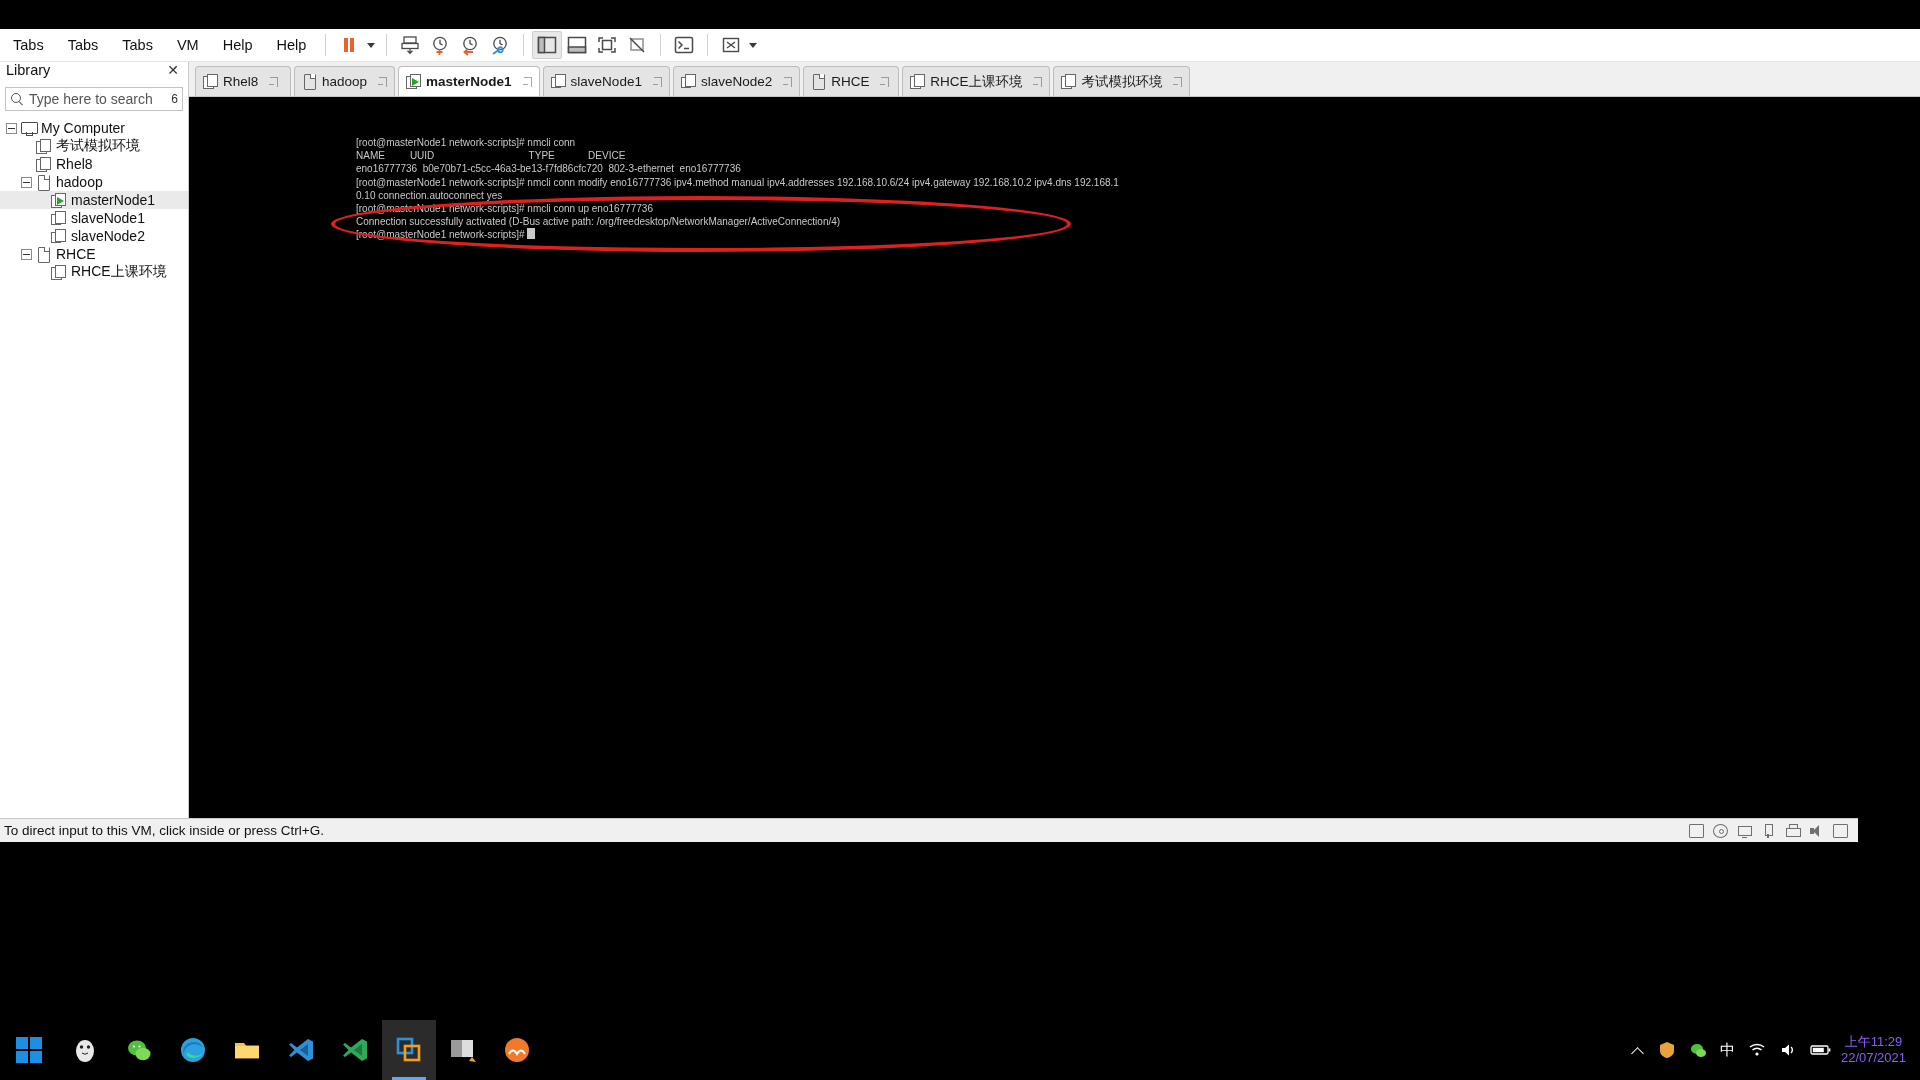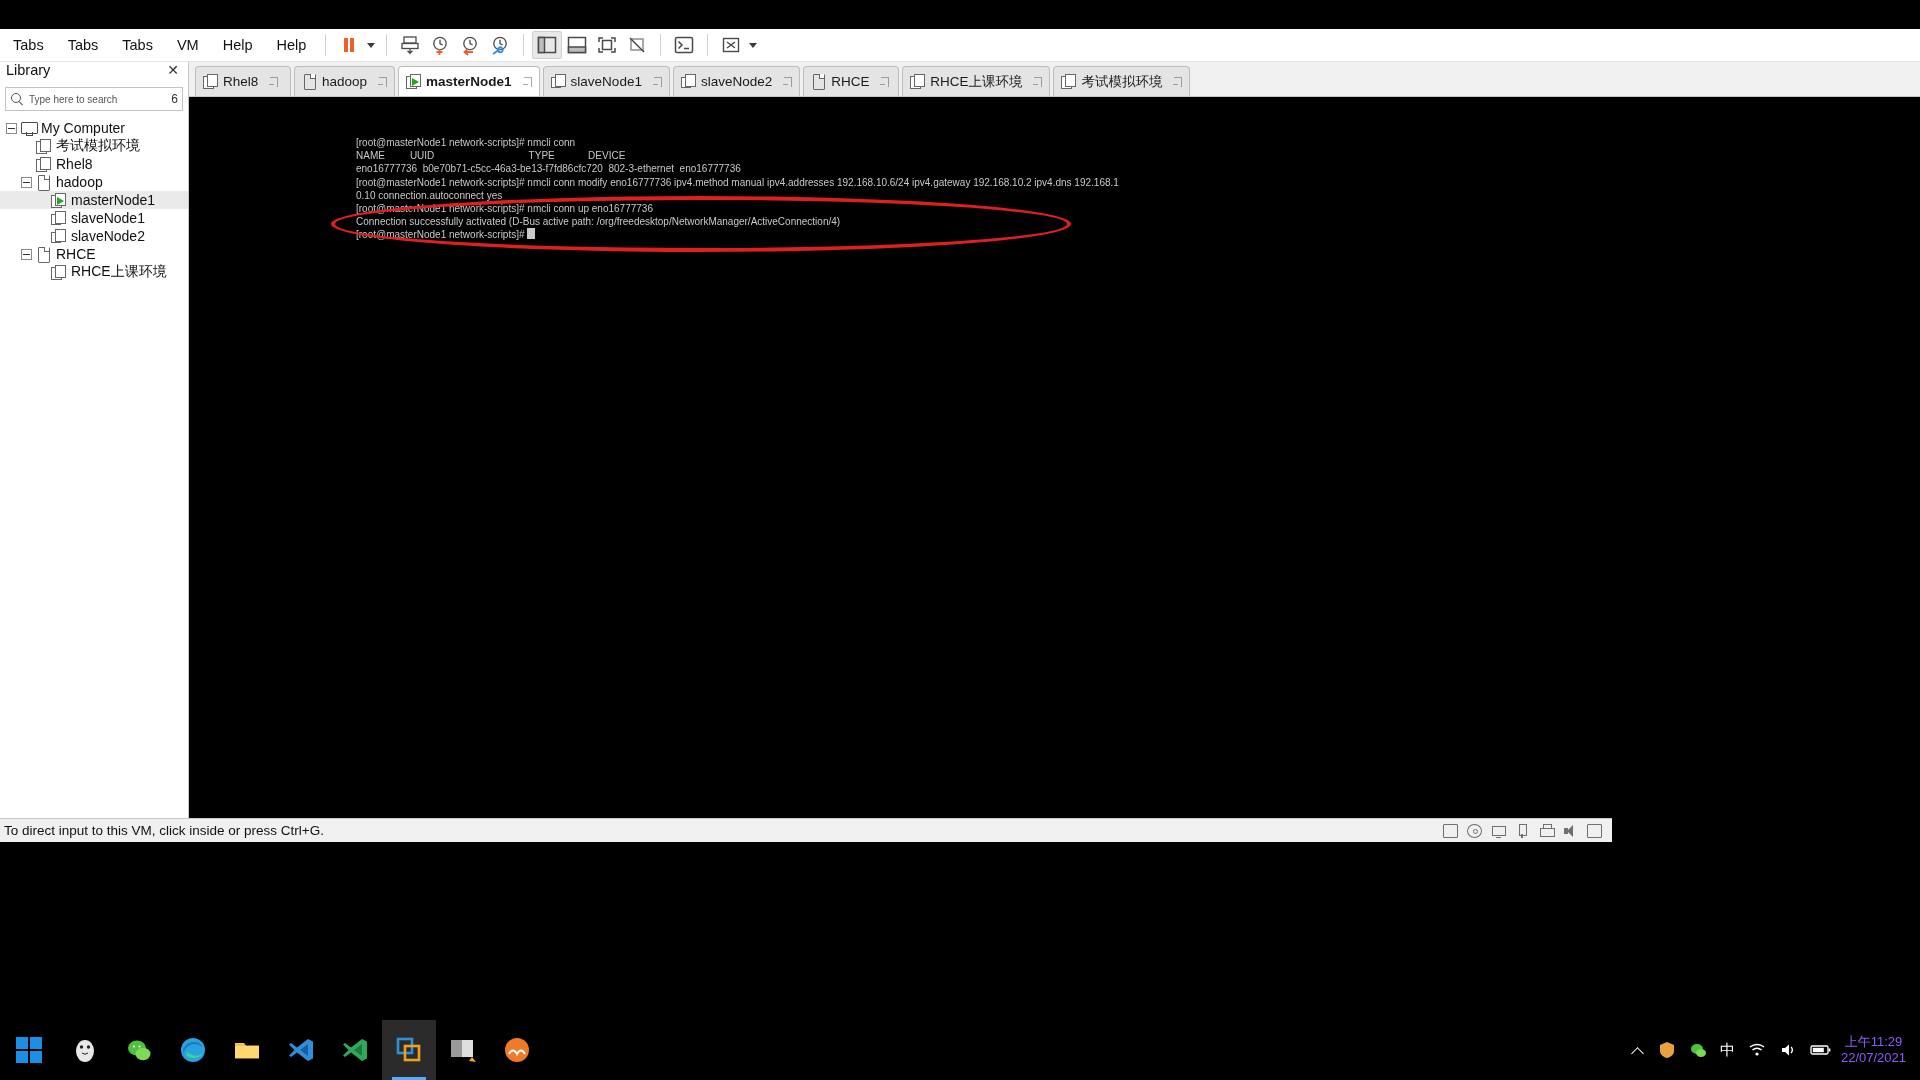--- a/index.html
+++ b/index.html
@@ -74,21 +74,21 @@
   .search-box .mag { width: 14px; height: 14px; flex: 0 0 14px; position: relative; }
   .search-box .mag::before {
     content:""; position:absolute; left:1px; top:1px; width:8px; height:8px;
     border: 1.4px solid #555; border-radius: 50%;
   }
   .search-box .mag::after {
     content:""; position:absolute; left:9px; top:9px; width:5px; height:1.4px;
     background: #555; transform: rotate(45deg); transform-origin: left center;
   }
   .search-box input {
-    border: 0; outline: 0; font-size: 10px; color: #222; margin-left: 5px;
+    border: 0; outline: 0; font-size: 14px; color: #222; margin-left: 5px;
     width: 140px; font-family: "Liberation Sans", sans-serif;
   }
   .search-box input::placeholder { color: #555; }
   .search-box .cnt { margin-left: auto; font-size: 12px; color: #333; }
 
   .tree { margin-top: 8px; font-size: 14px; color: #111; }
   .tree-row { display: flex; align-items: center; height: 18px; padding-left: 6px; white-space: nowrap; }
   .tree-row.selected { background: #eaeaea; }
   .expander {
     width: 11px; height: 11px; border: 1px solid #8a8a8a; background:#fff;
@@ -186,21 +186,21 @@
     vertical-align: -1px;
   }
   .annot-oval {
     position: absolute; left: 141px; top: 98px; width: 740px; height: 56px;
     border: 4px solid #e02020; border-radius: 50% / 50%;
     pointer-events: none;
   }
 
   
   .statusbar {
-    position: absolute; left: 0; top: 818px; width: 1612px; height: 24px;
+    position: absolute; left: 0; top: 818px; width: 1858px; height: 24px;
     background: #f0f0f0; border-top: 1px solid #c8c8c8;
     display: flex; align-items: center; font-size: 13.5px; color: #111;
     padding-left: 4px;
   }
   .statusbar .sb-icons { margin-left: auto; display: flex; align-items: center; gap: 9px; padding-right: 10px; }
   .sb-ico { width: 15px; height: 14px; position: relative; opacity: .75; }
   .sb-ico.box { border: 1.4px solid #444; border-radius: 1px; }
   .sb-ico.disc { border: 1.4px solid #444; border-radius: 50%; }
   .sb-ico.disc::after { content:""; position:absolute; left:5px; top:4px; width:3px;height:3px; border:1.3px solid #444; border-radius:50%; }
   .sb-ico.net::before { content:""; position:absolute; left:1px; top:2px; width:12px; height:8px; border:1.4px solid #444; }

